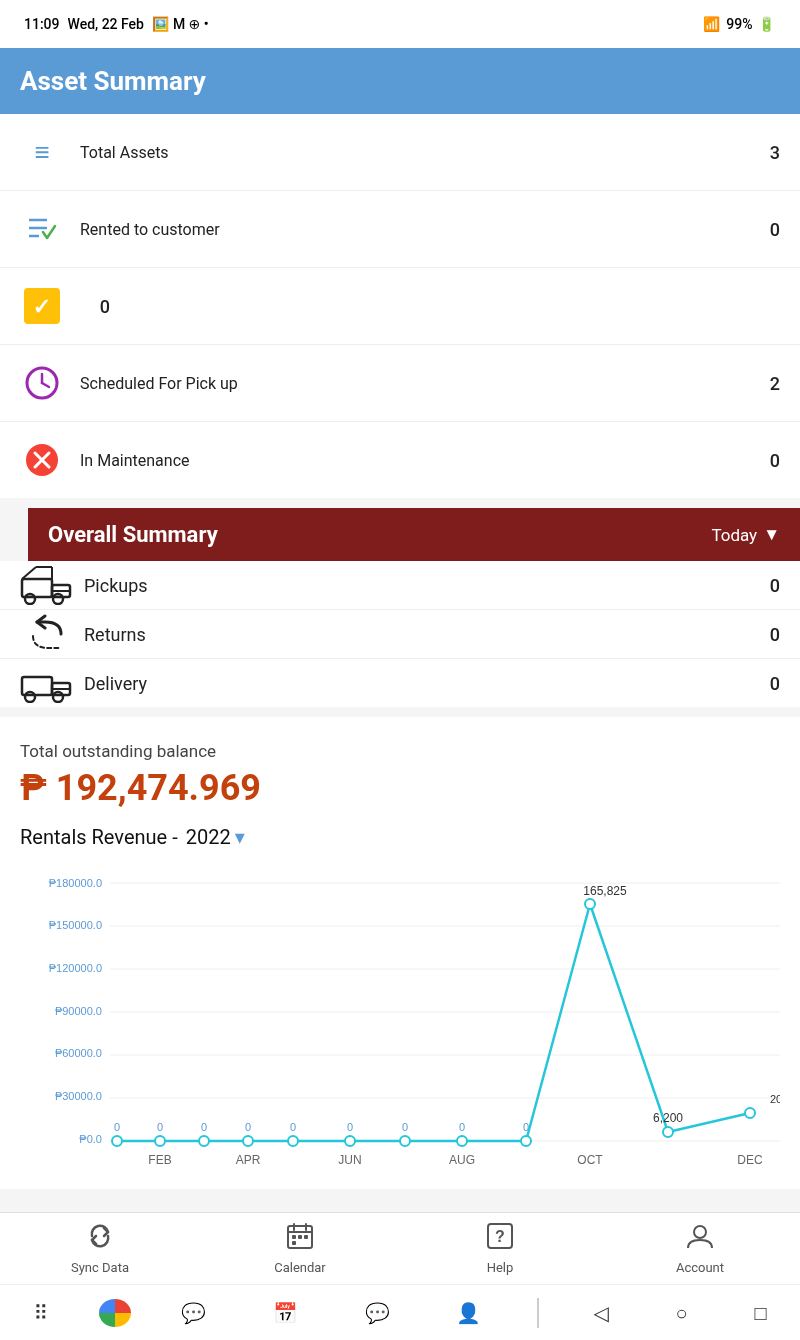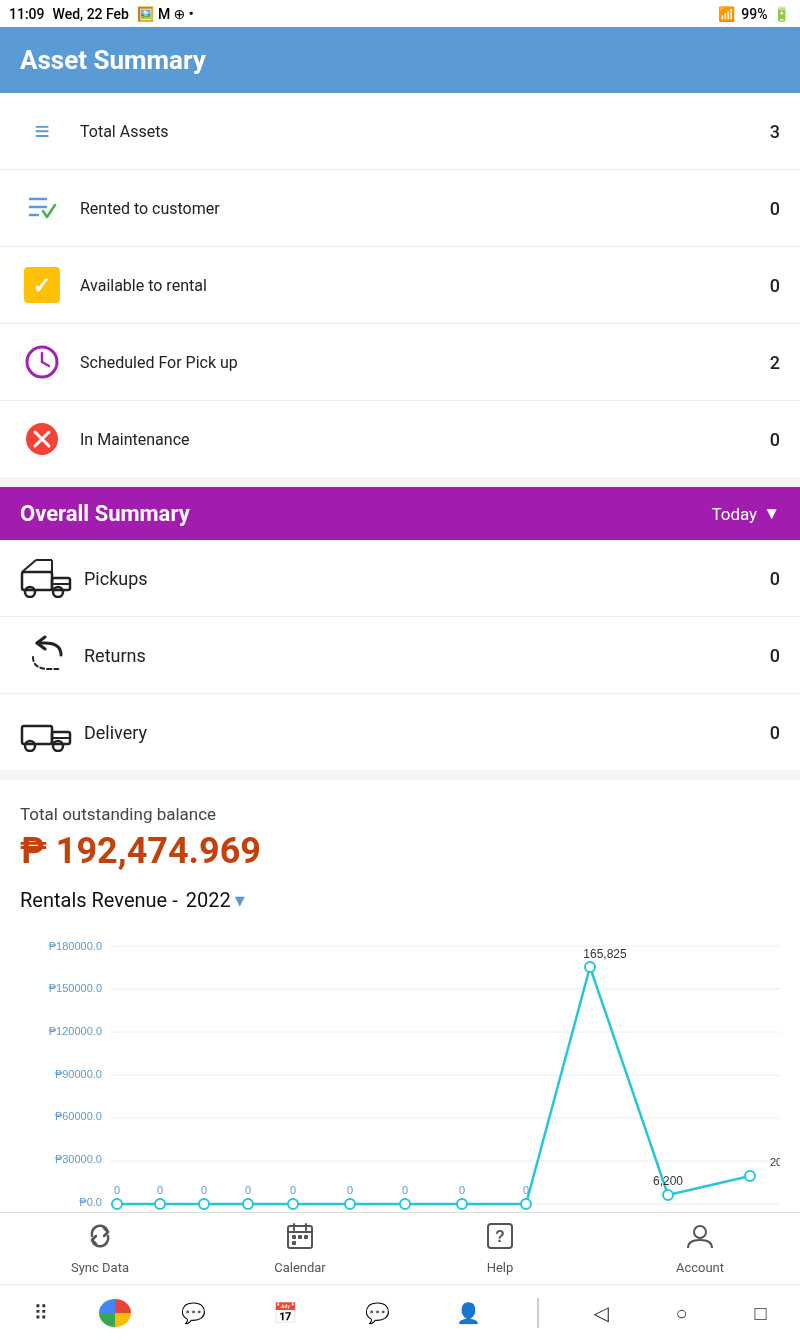--- a/index.html
+++ b/index.html
@@ -11,24 +11,24 @@
       overflow-x: hidden;
       font-size: 16px;
     }
 
     
     .status-bar {
       background: #fff;
       display: flex;
       justify-content: space-between;
       align-items: center;
-      padding: 6px 9px;
+      padding: 6px 24px;
       font-size: 14px;
       font-weight: 500;
-      height: 27px;
+      height: 48px;
     }
     .status-bar-left { display: flex; gap: 8px; align-items: center; }
     .status-bar-right { display: flex; gap: 6px; align-items: center; }
 
     
     .app-header {
       background: #5b9bd5;
       padding: 18px 20px;
     }
     .app-header h1 {
@@ -67,43 +67,44 @@
     .asset-value {
       font-size: 18px;
       font-weight: 500;
       color: #222;
       min-width: 30px;
       text-align: right;
     }
 
     
     .section-header-blue {
-      background: #a21caf;
+      background: #7f1d1d;
       padding: 14px 20px;
       display: flex;
       align-items: center;
       justify-content: space-between;
+      margin-left: 28px;
     }
     .section-header-blue h2 {
       color: #fff;
       font-size: 22px;
       font-weight: bold;
     }
     .section-header-blue .today-badge {
       color: #fff;
       font-size: 17px;
       display: flex;
       align-items: center;
       gap: 6px;
     }
 
     .summary-row {
       display: flex;
       align-items: center;
-      padding: 16px 20px;
+      padding: 2px 20px;
       border-bottom: 1px solid #eee;
       background: #fff;
       justify-content: flex-end;
     }
     .summary-row:last-child { border-bottom: none; }
     .summary-icon {
       width: 54px;
       height: 44px;
       display: flex;
       align-items: center;
@@ -272,21 +273,20 @@
         </svg>
       </div>
       <span class="asset-label">Rented to customer</span>
       <span class="asset-value">0</span>
     </div>
 
     <div class="asset-row">
       <div class="asset-icon">
         <div class="icon-checkbox-yellow">✓</div>
       </div>
-      <span class="asset-label">Available to rental</span>
       <span class="asset-value">0</span>
     </div>
 
     <div class="asset-row">
       <div class="asset-icon">
         <svg width="38" height="38" viewBox="0 0 38 38">
           <circle cx="19" cy="19" r="15" fill="none" stroke="#9c27b0" stroke-width="3"></circle>
           <line x1="19" y1="10" x2="19" y2="19" stroke="#9c27b0" stroke-width="2.5" stroke-linecap="round"></line>
           <line x1="19" y1="19" x2="26" y2="23" stroke="#9c27b0" stroke-width="2.5" stroke-linecap="round"></line>
         </svg>

